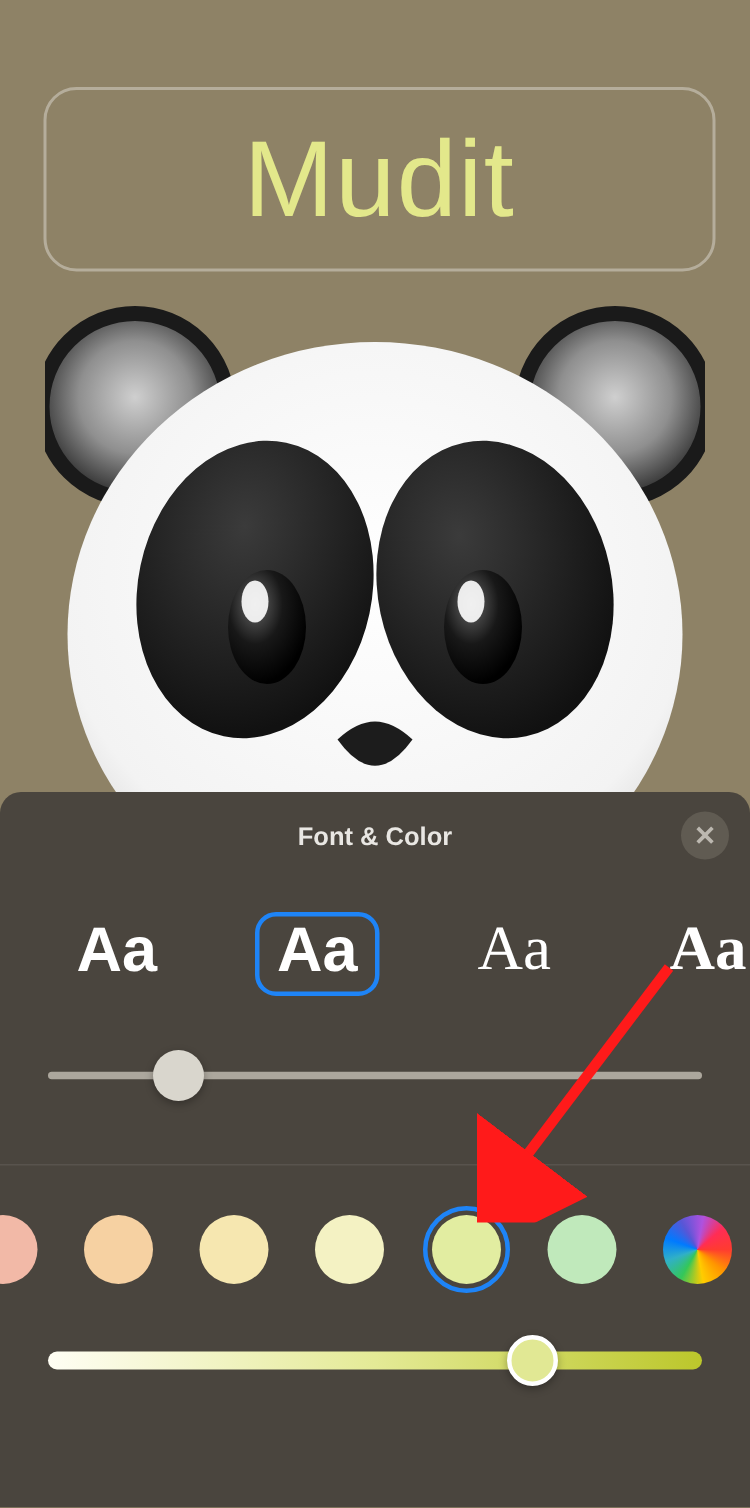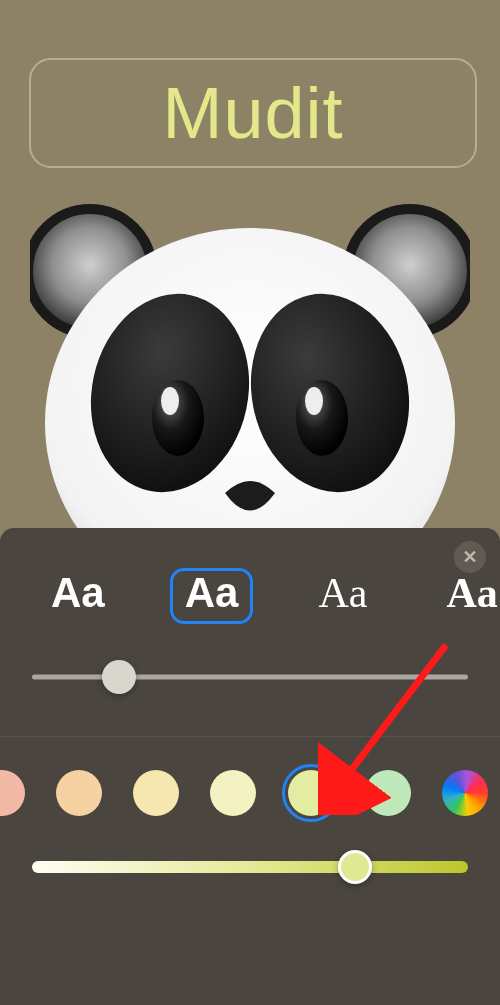--- a/index.html
+++ b/index.html
@@ -9,21 +9,21 @@
       background: #8e8266;
       font-family: -apple-system, BlinkMacSystemFont, "Helvetica Neue", sans-serif;
       position: relative;
       overflow: hidden;
     }
     .name-field {
       position: absolute;
       top: 58px;
       left: 29px;
       right: 23px;
-      height: 110px;
+      height: 123px;
       border: 2px solid rgba(255,255,255,0.35);
       border-radius: 22px;
       display: flex;
       align-items: center;
       justify-content: center;
     }
     .name-text {
       font-size: 72px;
       font-weight: 300;
       color: #e3e88b;
@@ -229,20 +229,21 @@
     <ellipse cx="140" cy="208" rx="9" ry="14" fill="#fff" opacity="0.9"></ellipse>
     <ellipse cx="284" cy="208" rx="9" ry="14" fill="#fff" opacity="0.9"></ellipse>
 
     <path d="M 195 300 Q 220 335 245 300 Q 232 288 220 288 Q 208 288 195 300 Z" fill="#1c1c1c"></path>
 
     <path d="M 150 345 Q 220 385 290 345" fill="none" stroke="#888" stroke-width="5" stroke-linecap="round"></path>
   </svg>
 </div>
 
 <div class="panel">
+  <div class="panel-title">Font &amp; Color</div>
   <div class="close-btn">
     <span class="close-x">✕</span>
   </div>
 
   <div class="font-row">
     <div class="font-option f0">Aa</div>
     <div class="font-option f1 selected">Aa</div>
     <div class="font-option f2">Aa</div>
     <div class="font-option f3">Aa</div>
   </div>

